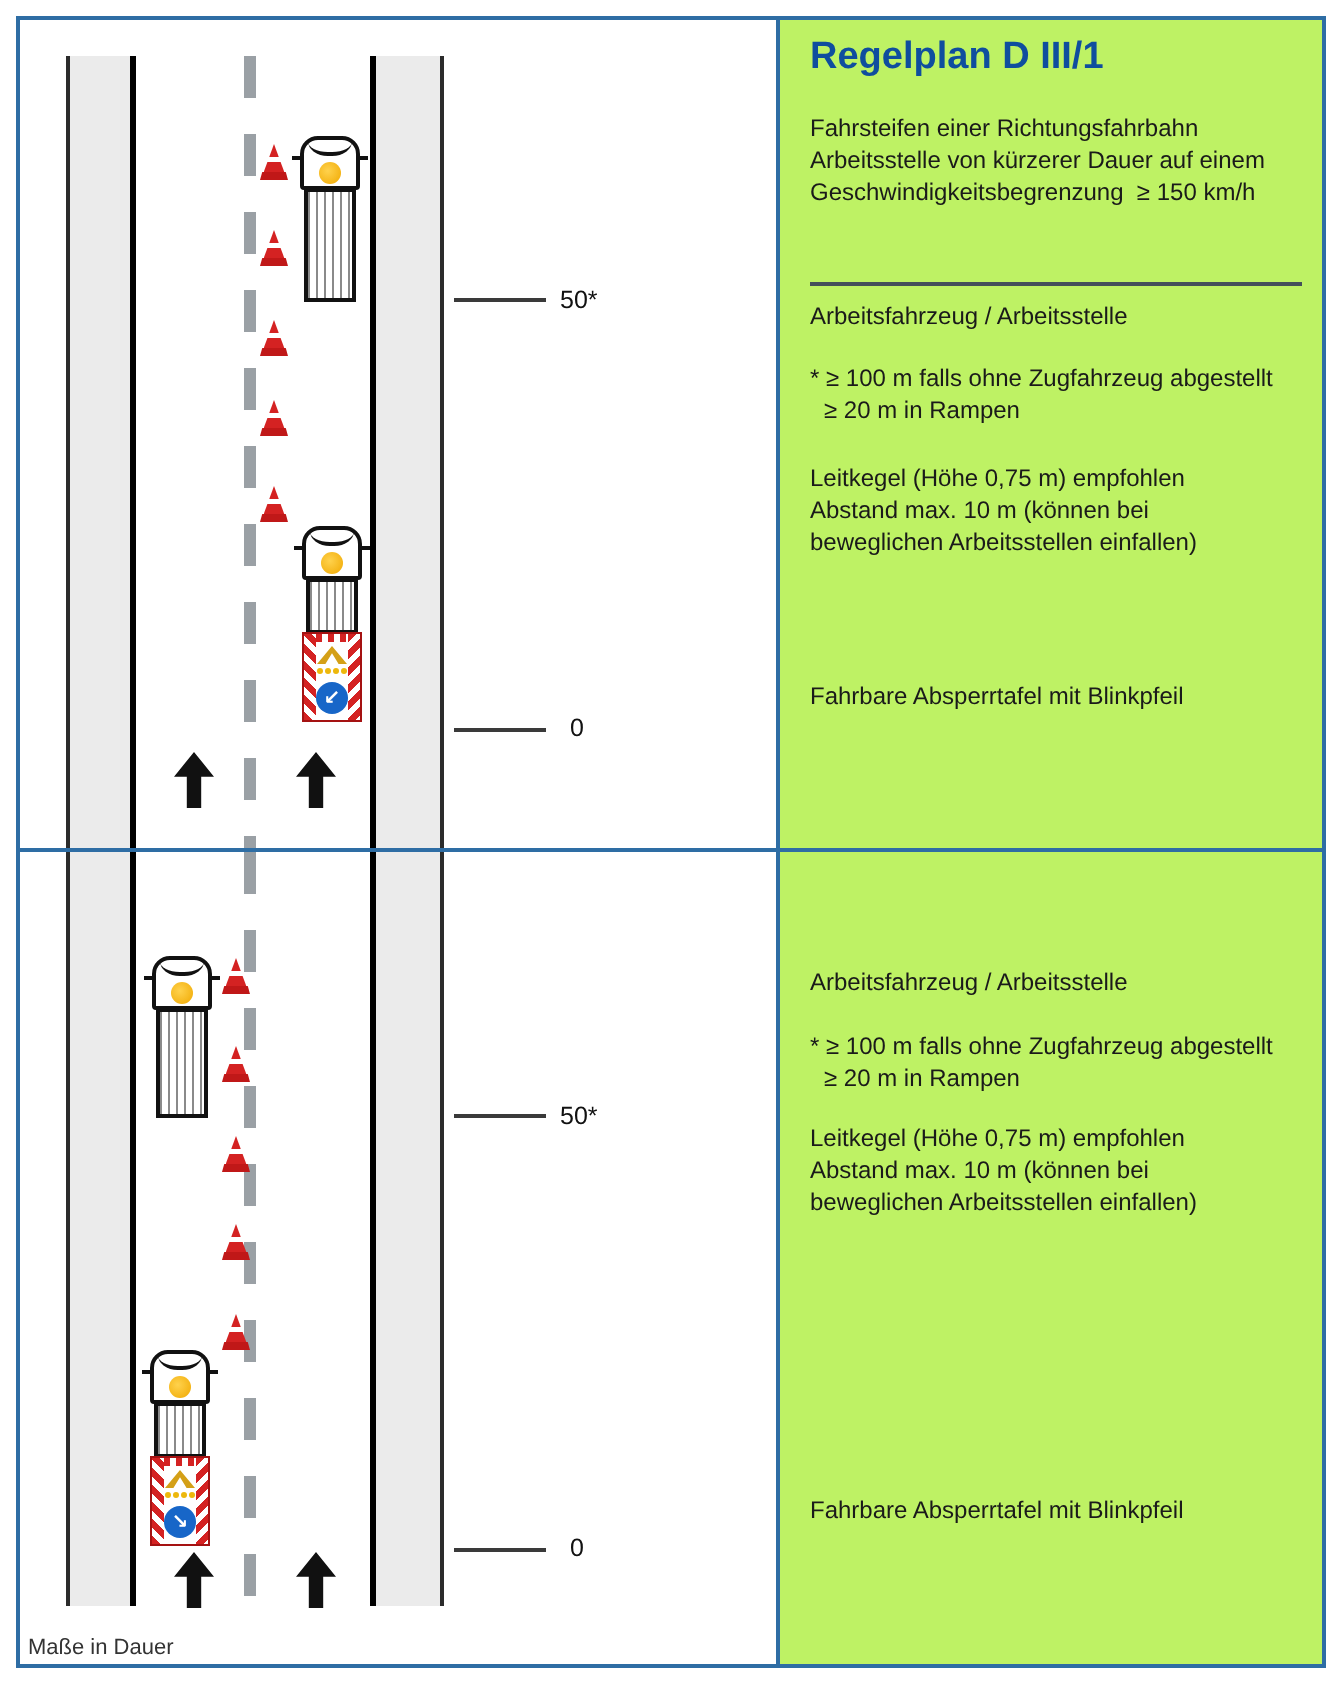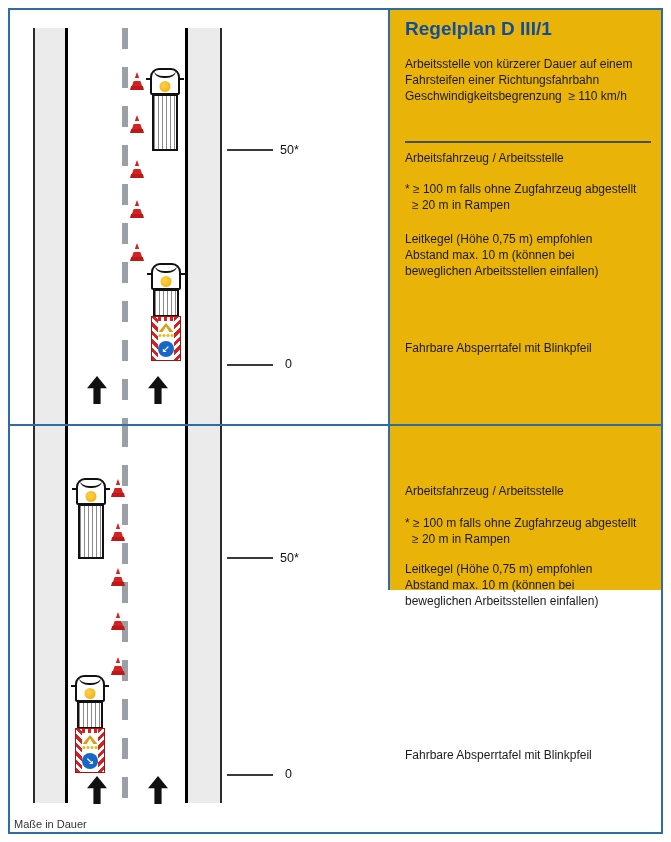--- a/index.html
+++ b/index.html
@@ -5,22 +5,22 @@
   * { box-sizing: border-box; margin: 0; padding: 0; }
   body { background: #fff; font-family: "Liberation Sans", "DejaVu Sans", sans-serif; }
   .page { position: relative; width: 671px; height: 842px; background: #fff; overflow: hidden; }
 
   .frame { position: absolute; left: 8px; top: 8px; right: 8px; bottom: 8px;
            border: 2px solid #2e6da4; z-index: 5; pointer-events: none; }
   .h-divider { position: absolute; left: 10px; right: 10px; top: 424px; height: 2px;
                background: #2e6da4; z-index: 4; }
 
   
-  .right-panel { position: absolute; left: 388px; top: 10px; width: 273px; height: 580px;
-                 background: #eab308; border-left: 2px solid #2e6da4; z-index: 1; padding-left: 24px; }
+  .right-panel { position: absolute; left: 388px; top: 10px; width: 273px; height: 822px;
+                 background: #bef264; border-left: 2px solid #2e6da4; z-index: 1; padding-left: 24px; }
   .plan-title { position: absolute; left: 15px; top: 8px; font-size: 19px; font-weight: bold;
                 color: #0f4e9e; white-space: pre; }
   .t-line { font-size: 12px; line-height: 16px; color: #1a1a1a; white-space: pre; }
   .t-block { position: absolute; left: 15px; right: 8px; }
   .t-block .indent { padding-left: 7px; }
   .section-divider { position: absolute; left: 15px; right: 10px; top: 131px; height: 0;
                      border-top: 2px solid #44505a; }
 
   
   .shoulder { position: absolute; background: #ebebeb; }
@@ -79,23 +79,23 @@
 </style>
 </head>
 <body>
 
 <div class="page">
 
   <div class="right-panel">
     <div class="plan-title">Regelplan D III/1</div>
 
     <div class="t-block" style="top:46px;">
+      <div class="t-line">Fahrsteifen einer Richtungsfahrbahn</div>
       <div class="t-line">Arbeitsstelle von kürzerer Dauer auf einem</div>
-      <div class="t-line">Fahrsteifen einer Richtungsfahrbahn</div>
-      <div class="t-line">Geschwindigkeitsbegrenzung  ≥ 110 km/h</div>
+      <div class="t-line">Geschwindigkeitsbegrenzung  ≥ 150 km/h</div>
     </div>
 
     <div class="section-divider"></div>
 
     <div class="t-block" style="top:140px;">
       <div class="t-line">Arbeitsfahrzeug / Arbeitsstelle</div>
     </div>
     <div class="t-block" style="top:171px;">
       <div class="t-line">* ≥ 100 m falls ohne Zugfahrzeug abgestellt</div>
       <div class="t-line indent">≥ 20 m in Rampen</div>

